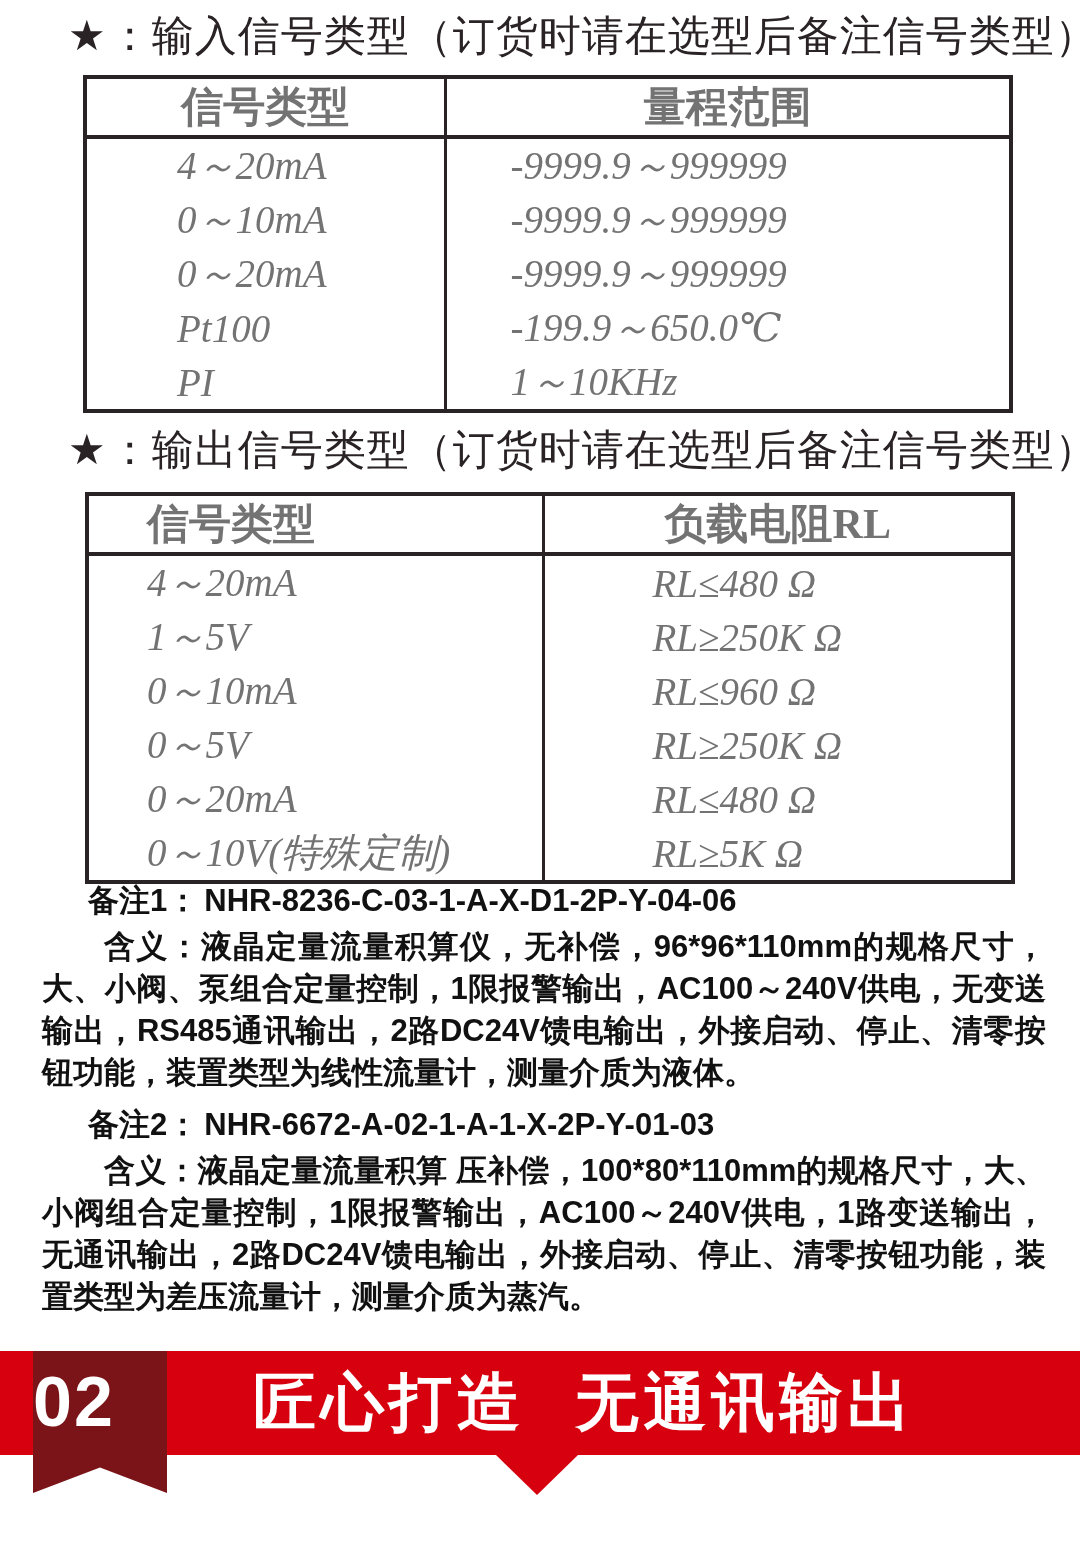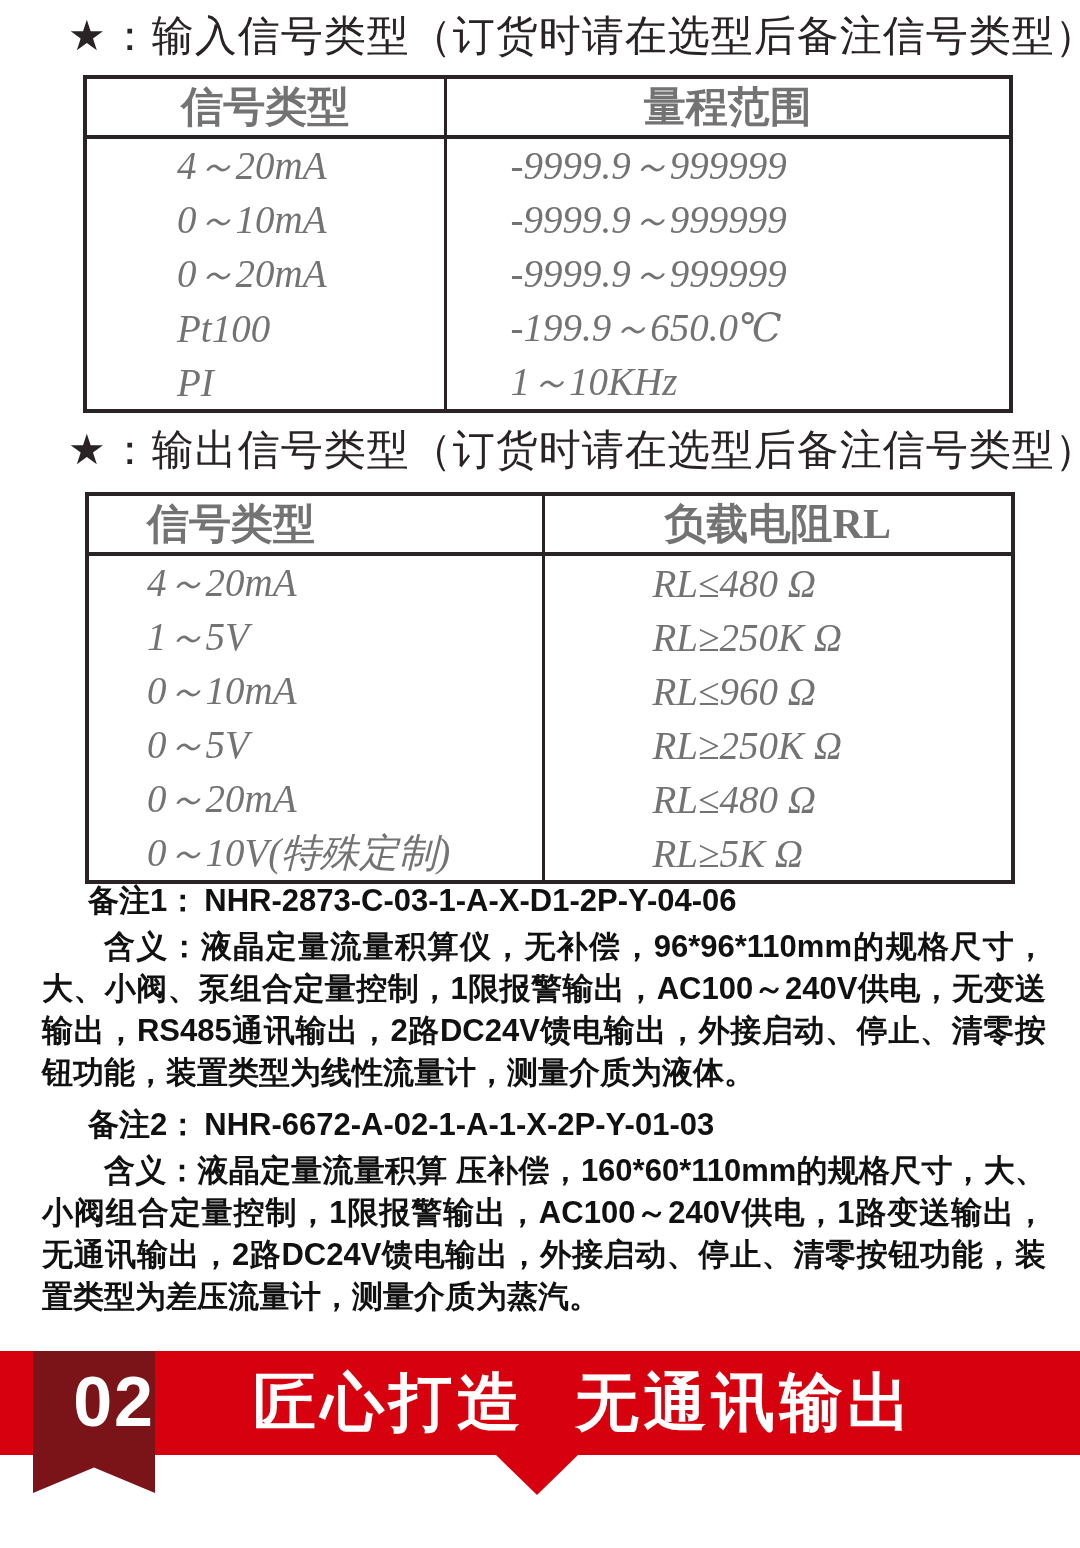--- a/index.html
+++ b/index.html
@@ -94,26 +94,26 @@
     top: 1351px;
     width: 1080px;
     height: 104px;
     background: #d6000f;
     font-family: "Liberation Sans", "DejaVu Sans", sans-serif;
   }
   .ribbon {
     position: absolute;
     left: 33px;
     top: 0;
-    width: 122px;
+    width: 134px;
     height: 142px;
     background: #7b1418;
     clip-path: polygon(0 0, 100% 0, 100% 100%, 50% 82%, 0 100%);
     display: flex;
-    justify-content: flex-end;
+    justify-content: flex-start;
   }
   .ribbon .number {
     color: #ffffff;
     font-size: 70px;
     font-weight: 700;
     line-height: 1;
     margin-top: 16px;
     letter-spacing: 2px;
   }
   .banner-title {
@@ -221,28 +221,28 @@
         </tr>
         <tr>
           <td>0～10V(特殊定制)</td>
           <td>RL≥5K Ω</td>
         </tr>
       </tbody>
   </table>
 
   <div class="notes">
     <p class="note-code">
-      <span class="note-label">备注1：</span><span>NHR-2873-C-03-1-A-X-D1-2P-Y-04-06</span>
+      <span class="note-label">备注1：</span><span>NHR-8236-C-03-1-A-X-D1-2P-Y-04-06</span>
     </p>
     <p class="note-meaning">含义：液晶定量流量积算仪，无补偿，96*96*110mm的规格尺寸，大、小阀、泵组合定量控制，1限报警输出，AC100～240V供电，无变送输出，RS485通讯输出，2路DC24V馈电输出，外接启动、停止、清零按钮功能，装置类型为线性流量计，测量介质为液体。</p>
 
     <p class="note-code">
       <span class="note-label">备注2：</span><span>NHR-6672-A-02-1-A-1-X-2P-Y-01-03</span>
     </p>
-    <p class="note-meaning">含义：液晶定量流量积算 压补偿，160*60*110mm的规格尺寸，大、小阀组合定量控制，1限报警输出，AC100～240V供电，1路变送输出，无通讯输出，2路DC24V馈电输出，外接启动、停止、清零按钮功能，装置类型为差压流量计，测量介质为蒸汽。</p>
+    <p class="note-meaning">含义：液晶定量流量积算 压补偿，100*80*110mm的规格尺寸，大、小阀组合定量控制，1限报警输出，AC100～240V供电，1路变送输出，无通讯输出，2路DC24V馈电输出，外接启动、停止、清零按钮功能，装置类型为差压流量计，测量介质为蒸汽。</p>
   </div>
 
   <div class="banner">
     <div class="ribbon">
       <span class="number">02</span>
     </div>
     <div class="banner-title">匠心打造 无通讯输出</div>
     <div class="banner-pointer"></div>
   </div>
 

